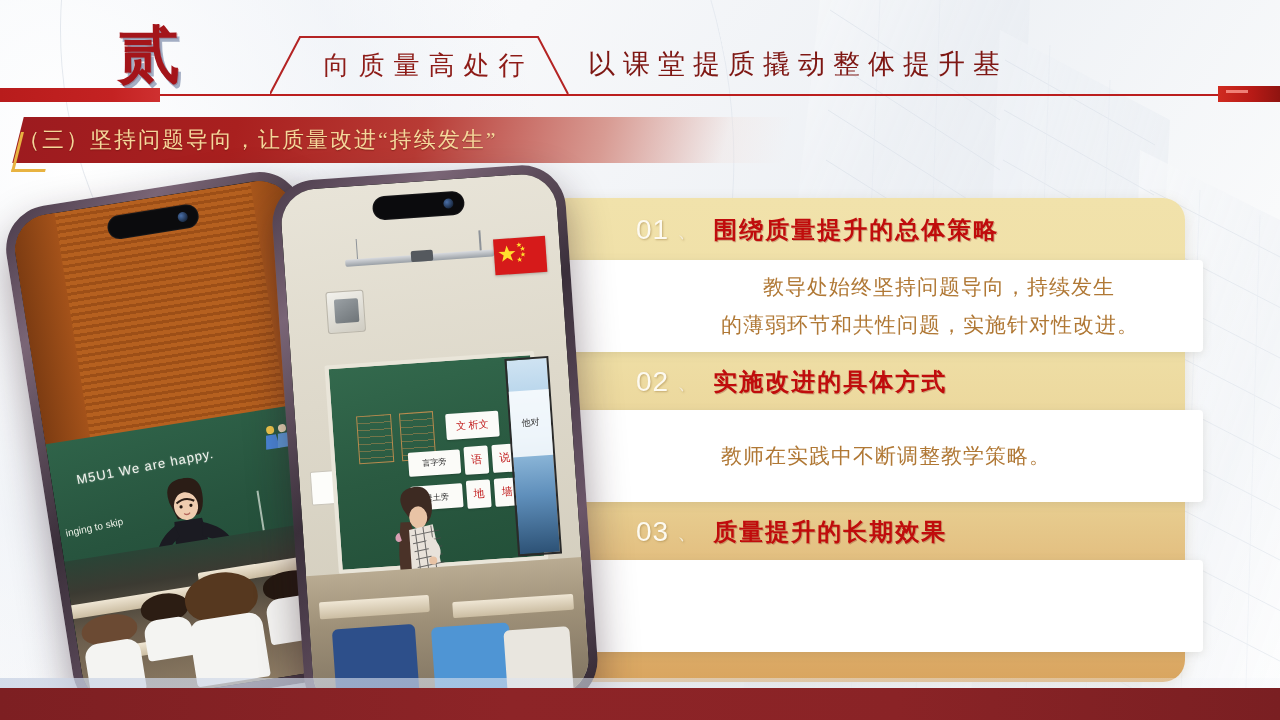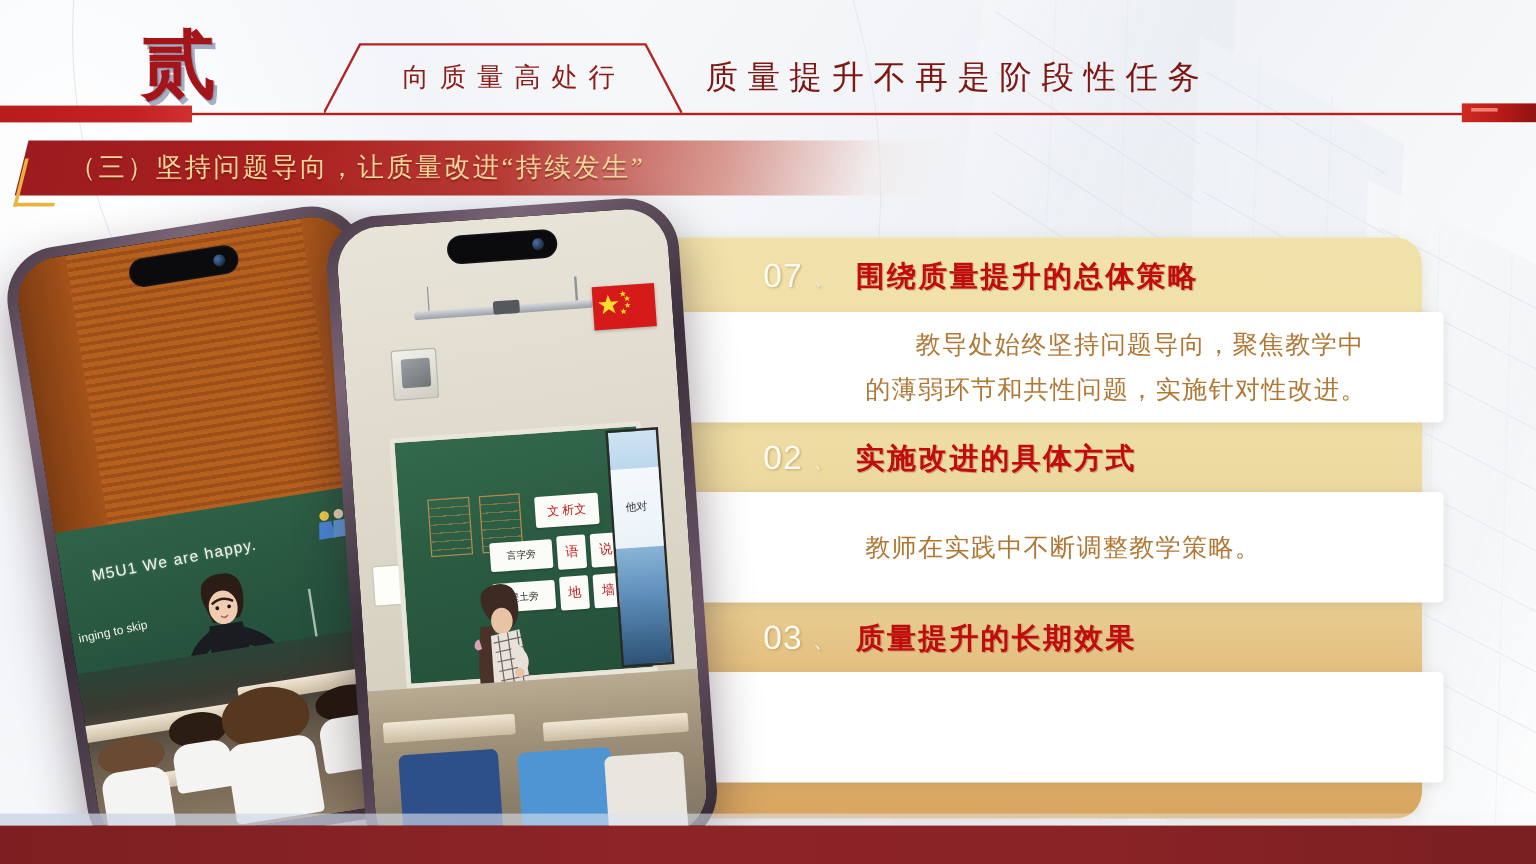--- a/index.html
+++ b/index.html
@@ -70,21 +70,21 @@
   }
 
   
   .title-plate{
     position:absolute; left:270px; top:34px; width:300px; height:62px;
   }
   .title-plate svg{ position:absolute; inset:0; }
   .title-plate .tp-text{
     position:absolute; inset:0;
     display:flex; align-items:center; justify-content:center;
-    font-size:22px; letter-spacing:9px; color:#8d1b17;
+    font-size:26px; letter-spacing:9px; color:#8d1b17;
     font-family:"Liberation Serif","DejaVu Serif",serif;
     padding-left:8px;
     text-indent:9px;
     text-align:right;
   }
   .subtitle-main{
     position:absolute; left:588px; top:46px;
     font-size:27px; letter-spacing:8px; color:#7e1713;
     font-family:"Liberation Serif","DejaVu Serif",serif;
     white-space:nowrap;
@@ -94,21 +94,20 @@
   .banner{
     position:absolute; left:18px; top:117px; width:770px; height:46px;
     background:linear-gradient(90deg,#9d1b1f 0%,#a9201f 28%,#b83b35 52%,#d89b93 76%,rgba(240,224,220,.35) 92%,rgba(255,255,255,0) 100%);
     transform:skewX(-14deg);
   }
   .banner-inner{
     position:absolute; left:18px; top:117px; width:770px; height:46px;
     display:flex; align-items:center;
   }
   .banner-text{
-    margin-left:40px;
     font-size:22px; letter-spacing:2px;
     color:#f5d79a;
     font-family:"Liberation Serif","DejaVu Serif",serif;
     white-space:nowrap;
     text-shadow:0 1px 1px rgba(90,20,10,.45);
   }
   .banner-accent{
     position:absolute; left:16px; top:132px; width:34px; height:40px;
     border-left:3px solid #e8b341; border-bottom:3px solid #e8b341;
     transform:skewX(-14deg);
@@ -382,53 +381,53 @@
 
     <div class="num-badge">贰</div>
 
     <div class="title-plate">
       <svg viewBox="0 0 300 62" preserveAspectRatio="none">
         <polyline points="0,60 30,3 268,3 298,60" fill="none" stroke="#b42424" stroke-width="2"></polyline>
       </svg>
       <div class="tp-text">向质量高处行</div>
     </div>
 
-    <div class="subtitle-main">质量提升不再是阶段性任务</div>
+    <div class="subtitle-main">以课堂提质撬动整体提升基</div>
 
     <div class="hdr-rule"></div>
     <div class="hdr-rule-left"></div>
     <div class="hdr-rule-right"></div>
   </div>
 
   <div class="banner"></div>
   <div class="banner-accent"></div>
   <div class="banner-inner">
     <div class="banner-text">（三）坚持问题导向，让质量改进“持续发生”</div>
   </div>
 
   <div class="panel"></div>
 
   <div class="card-head" id="ch1">
-    <span class="card-num">07</span>
+    <span class="card-num">01</span>
     <span class="card-dun">、</span>
     <span class="card-title">围绕质量提升的总体策略</span>
   </div>
   <div class="card-head" id="ch2">
     <span class="card-num">02</span>
     <span class="card-dun">、</span>
     <span class="card-title">实施改进的具体方式</span>
   </div>
   <div class="card-head" id="ch3">
     <span class="card-num">03</span>
     <span class="card-dun">、</span>
     <span class="card-title">质量提升的长期效果</span>
   </div>
 
   <div class="white-box" id="wb1">
-    <div class="body-line indent">教导处始终坚持问题导向，聚焦教学中</div>
+    <div class="body-line indent">教导处始终坚持问题导向，持续发生</div>
     <div class="body-line">的薄弱环节和共性问题，实施针对性改进。</div>
   </div>
   <div class="white-box" id="wb2">
     <div class="body-line">教师在实践中不断调整教学策略。</div>
   </div>
   <div class="white-box" id="wb3">
   </div>
 
   <div class="phone" id="phone2">
     <div class="screen">

